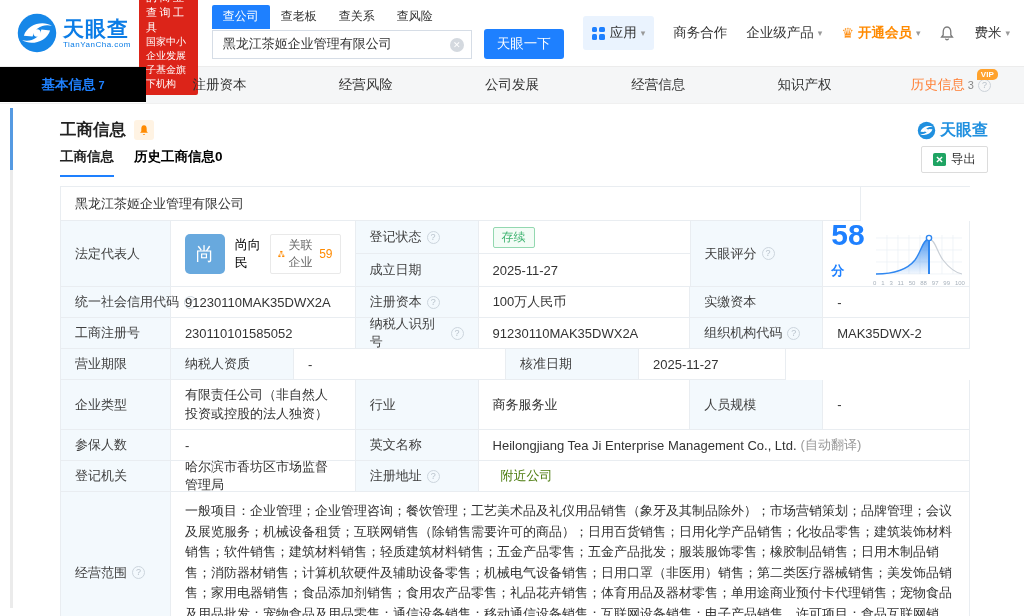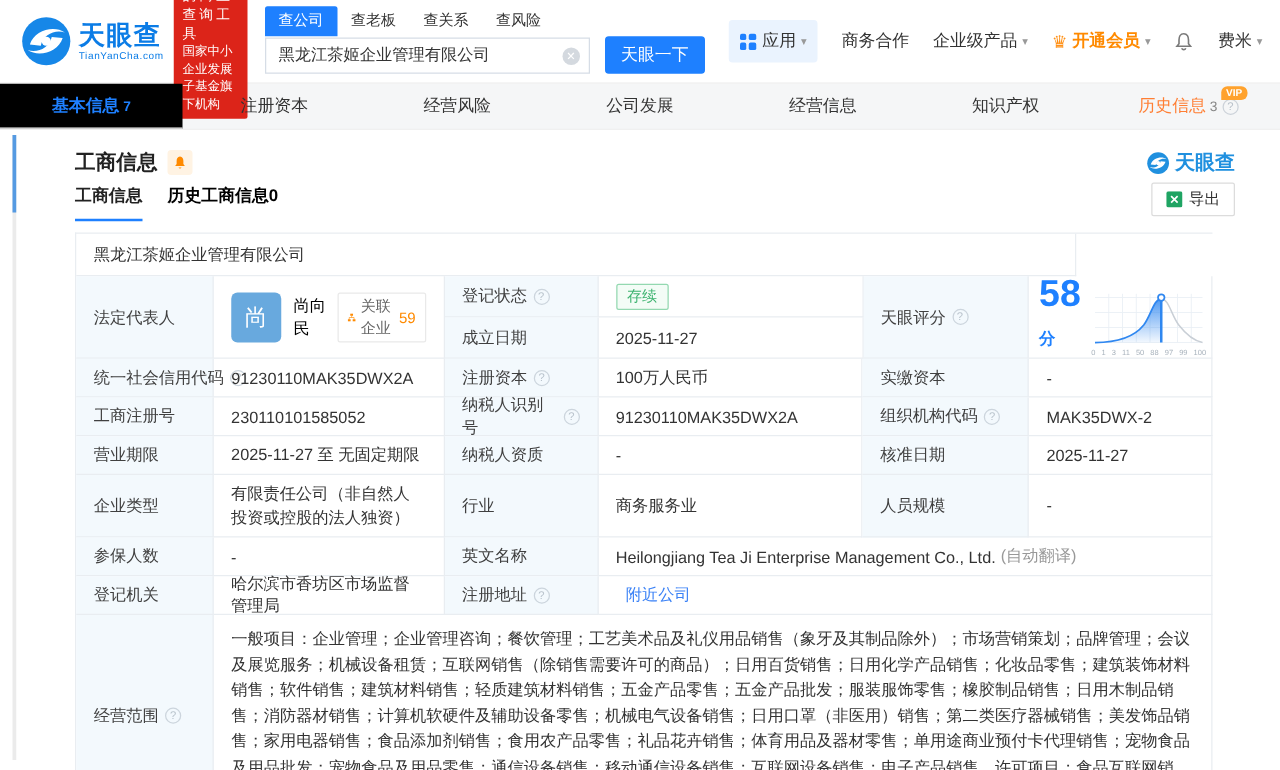--- a/index.html
+++ b/index.html
@@ -76,21 +76,21 @@
   .rep-name { color:#000000; margin:0 9px 0 10px; cursor:pointer; }
   .rel-badge { display:flex; align-items:center; border:1px solid #e9e9e9; border-radius:2px; padding:2px 7px; font-size:12px; color:#666; cursor:pointer; background:#fff; }
   .rel-badge svg { width:12px; height:12px; margin-right:4px; }
   .rel-cnt { color:#ff8a00; margin-left:4px; }
   .status-badge { color:#3eb370; border:1px solid #93d8b0; background:#f3fcf6; font-size:12px; padding:1px 8px; border-radius:2px; line-height:17px; }
   .score-cell { display:flex; align-items:flex-end; padding:0 4px 0 8px; }
   .score-num { color:#1e80ff; font-size:30px; font-weight:bold; line-height:30px; }
   .score-num span { font-size:13px; font-weight:bold; }
   .score-chart { margin-left:4px; }
   .ticks { display:flex; justify-content:space-between; width:92px; font-size:6px; color:#a8b2bc; margin-top:-3px; }
-  .link { color:#3b82f6; cursor:pointer; }
+  .link { color:#4d7c0f; cursor:pointer; }
   .note { color:#999; margin-left:4px; }
   .scope-val { padding:9px 14px; line-height:20.5px; align-items:flex-start; display:block; }
   .val-2l { line-height:19px; padding-top:5px; padding-bottom:5px; align-items:flex-start; }
 </style>
 </head>
 <body>
 
 <div class="hdr">
   <div class="logo">
     <svg viewBox="0 0 48 48">
@@ -318,21 +318,20 @@
     <div class="cell w-v2 h31">91230110MAK35DWX2A</div>
     <div class="cell lbl w-l3 h31">
         <span>组织机构代码</span>
         <span class="info">?</span>
       </div>
     <div class="cell w-v3 h31">MAK35DWX-2</div>
   </div>
 
   <div class="trow">
     <div class="cell lbl w-l1 h31">营业期限</div>
-    <div class="cell w-v1 h31">2025-11-27 至 无固定期限</div>
     <div class="cell lbl w-l2 h31">纳税人资质</div>
     <div class="cell w-v2 h31">-</div>
     <div class="cell lbl w-l3 h31">核准日期</div>
     <div class="cell w-v3 h31">2025-11-27</div>
   </div>
 
   <div class="trow">
     <div class="cell lbl w-l1 h50">企业类型</div>
     <div class="cell w-v1 h50 val-2l">有限责任公司（非自然人投资或控股的法人独资）</div>
     <div class="cell lbl w-l2 h50">行业</div>

